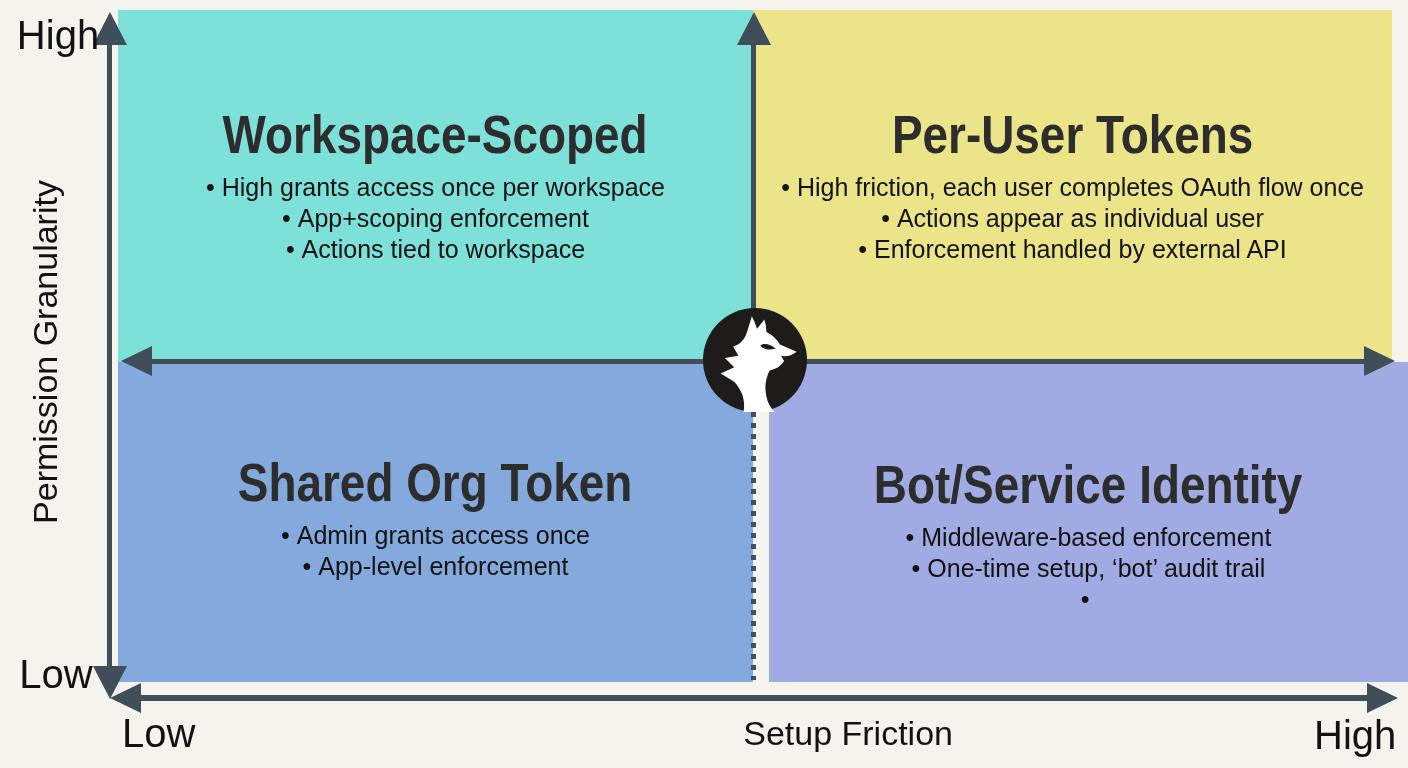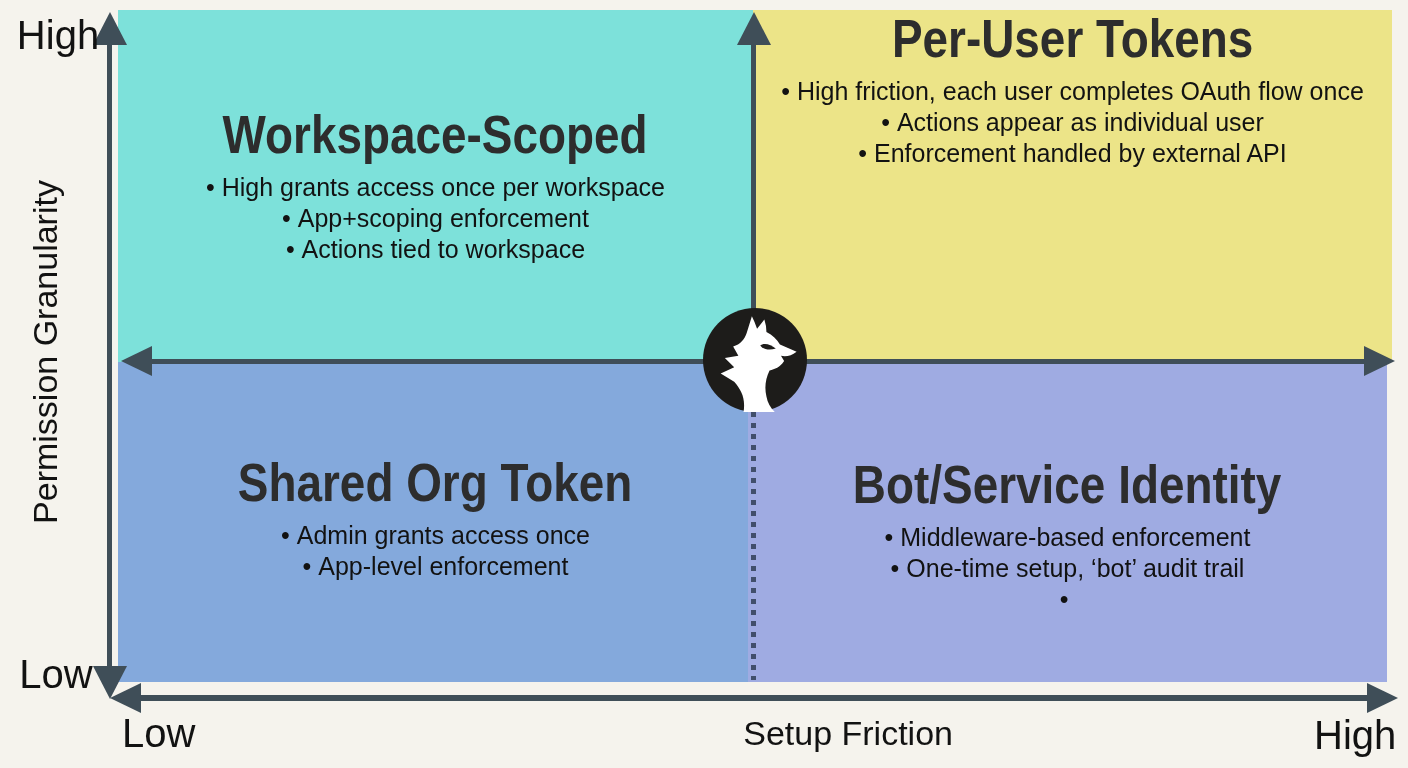--- a/index.html
+++ b/index.html
@@ -2,23 +2,23 @@
 <html style="--background: #f5f3ed; --quad-top-left: #7de1da; --quad-top-right: #ece488; --quad-bottom-left: #84a9dc; --quad-bottom-right: #9fabe2; --axis: #3f4e58; --title-text: #2d2d2d; --bullet-text: #121212; --dotted-line: #414f6b; --logo-circle: #1d1c1a; --logo-glyph: #ffffff;"><head>
 <meta charset="utf-8">
 <style>
   html,body{margin:0;padding:0;}
   body{font-family:"Liberation Sans", sans-serif; background:#e9e7e0;}
   .stage{position:relative;width:1408px;height:768px;background:var(--background,#f5f3ed);overflow:hidden;}
 
   
   .quad{position:absolute;display:flex;flex-direction:column;align-items:center;box-sizing:border-box;}
   .quad.tl{left:118px;top:10px;width:635px;height:352px;background:var(--quad-top-left,#7de1da);padding-top:96px;}
-  .quad.tr{left:753px;top:10px;width:639px;height:352px;background:var(--quad-top-right,#ece488);}
+  .quad.tr{left:753px;top:10px;width:639px;height:352px;background:var(--quad-top-right,#ece488);padding-top:96px;}
   .quad.bl{left:118px;top:362px;width:635px;height:320px;background:var(--quad-bottom-left,#84a9dc);padding-top:92px;text-align:center;}
-  .quad.br{left:748px;top:362px;width:639px;height:320px;background:var(--quad-bottom-right,#9fabe2);padding-top:94px;}
+  .quad.br{left:769px;top:362px;width:639px;height:320px;background:var(--quad-bottom-right,#9fabe2);padding-top:94px;}
 
   .q-title{font-size:54px;line-height:56px;font-weight:bold;color:var(--title-text,#2d2d2d);
            transform:scaleX(.85);transform-origin:center;white-space:nowrap;margin-bottom:10px;}
   .q-bullet{font-size:25px;line-height:31px;color:var(--bullet-text,#121212);white-space:nowrap;}
   .q-bullet::before{content:"\2022\00a0 ";}
 
   
   .line{position:absolute;background:var(--axis,#3f4e58);}
   .tri{position:absolute;width:0;height:0;}
   .tri.up{border-left:17px solid transparent;border-right:17px solid transparent;border-bottom:33px solid var(--axis,#3f4e58);}

